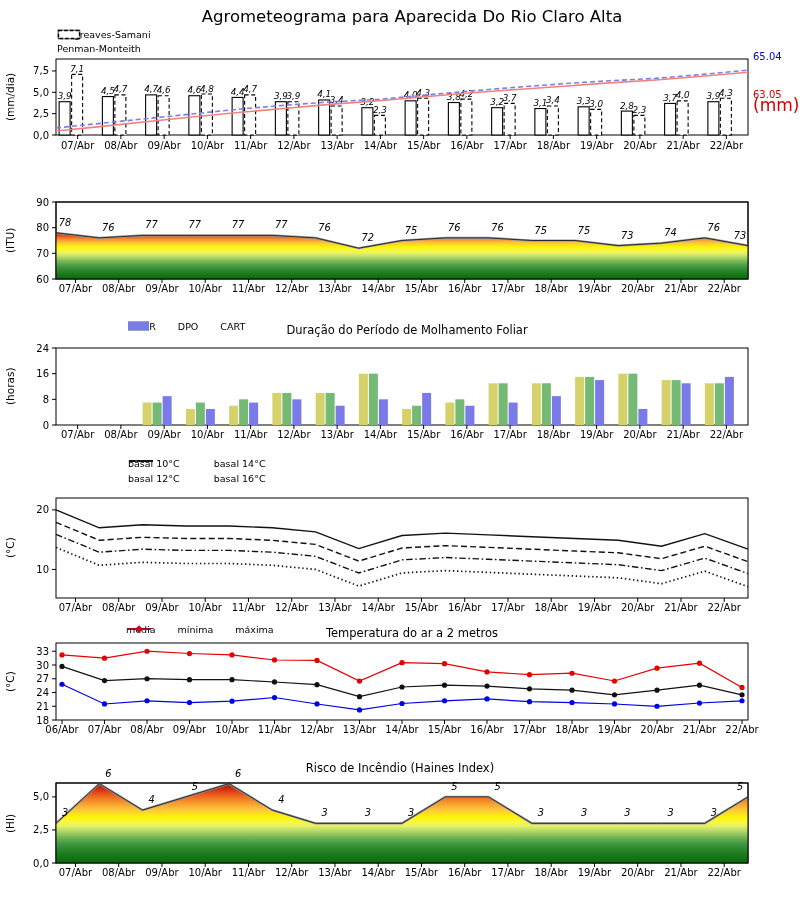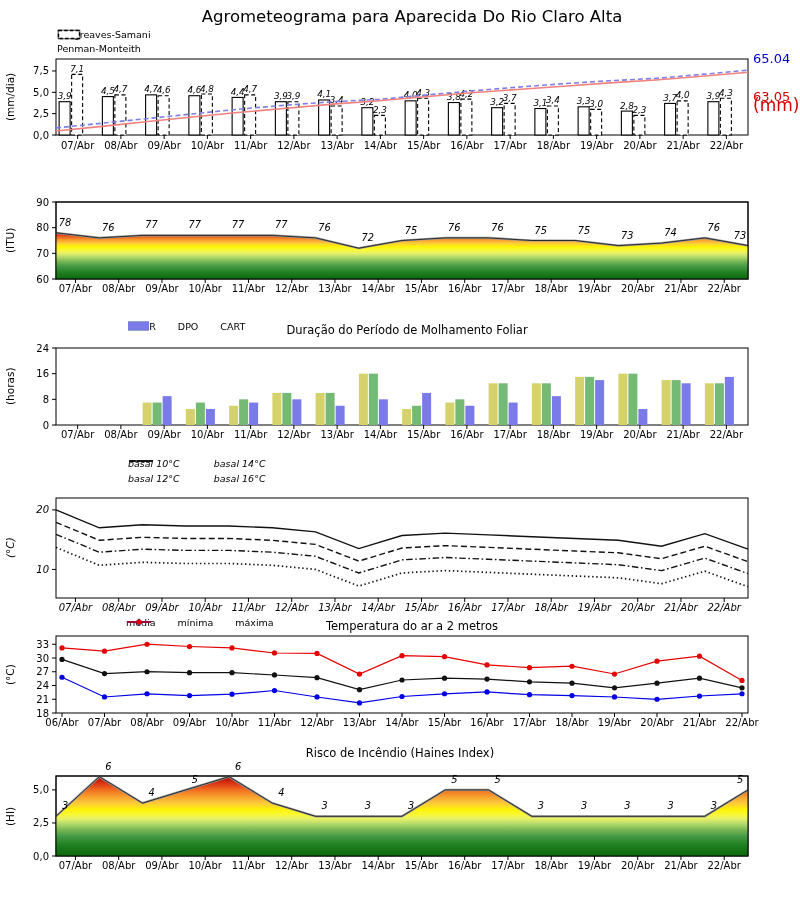--- a/index.html
+++ b/index.html
@@ -3,30 +3,30 @@
 <meta charset="utf-8">
 <style>
   html,body{margin:0;padding:0;background:#fff;}
   body{width:800px;height:900px;overflow:hidden;font-family:"DejaVu Sans",sans-serif;color:#000;}
   h1{font-size:16.5px;font-weight:500;text-align:center;margin:7px 0 3px 0;padding-left:24px;}
   .chart{position:relative;width:800px;}
   .chart svg{position:absolute;left:0;top:0;}
   #c1{height:135px;margin-bottom:10px;}
   #c2{height:132px;margin-bottom:8px;}
   #c3{height:136px;margin-bottom:4px;}
-  #c4{height:160px;margin-bottom:0;font-style:italic;}
+  #c4{height:160px;margin-bottom:7px;}
   #c5{height:130px;margin-bottom:2px;}
   #c6{height:145px;}
   .ctitle{position:absolute;width:100%;text-align:center;font-size:11.5px;z-index:2;}
   #c1 .ctitle{top:6px;}
   #c2 .ctitle{top:6px;}
   #c3 .ctitle{top:9px;padding-left:7px;}
   #c4 .ctitle{top:16px;}
   #c5 .ctitle{top:5px;padding-left:12px;}
-  #c6 .ctitle{top:0;}
+  #c6 .ctitle{top:8px;}
   .ylab{position:absolute;left:4px;writing-mode:vertical-rl;transform:rotate(180deg);
         display:flex;align-items:center;justify-content:center;font-size:10.5px;z-index:2;}
   #c1 .ylab{top:30px;height:76px;}
   #c2 .ylab{top:28px;height:77px;}
   #c3 .ylab{top:34px;height:77px;}
   #c4 .ylab{top:44px;height:100px;}
   #c5 .ylab{top:22px;height:77px;}
   #c6 .ylab{top:30px;height:80px;}
   .legend{position:absolute;z-index:3;font-size:9.5px;}
   .lg-col{display:flex;flex-direction:column;gap:3px;}
@@ -34,21 +34,21 @@
   .lg-grid{display:grid;grid-template-rows:15px 15px;grid-auto-flow:column;column-gap:34px;row-gap:0;}
   .li{display:flex;align-items:center;gap:5px;white-space:nowrap;}
   #c1 .legend{left:57px;top:0px;}
   #c3 .legend{left:128px;top:7px;}
   #c4 .legend{left:128px;top:2px;}
   #c5 .legend{left:126px;top:3px;}
   .sw-line{stroke:#111;stroke-width:1.5;fill:none;}
   .dash{stroke-dasharray:6 3.2;}
   .dashdot{stroke-dasharray:6.5 2.6 1.6 2.6;}
   .dot{stroke-dasharray:1.4 2.7;stroke-width:1.8;}
-  .rlab{position:absolute;left:753px;font-size:13px;z-index:2;}
+  .rlab{position:absolute;left:753px;font-size:10px;z-index:2;}
   #rl-pm{top:22px;color:#0000cc;}
   #rl-hs{top:60px;color:#d40000;}
   #rl-unit{top:66px;color:#d40000;font-size:17px;}
 </style>
 </head>
 <body>
 
 <h1>Agrometeograma para Aparecida Do Rio Claro Alta</h1>
 
 <section class="chart" id="c1">

